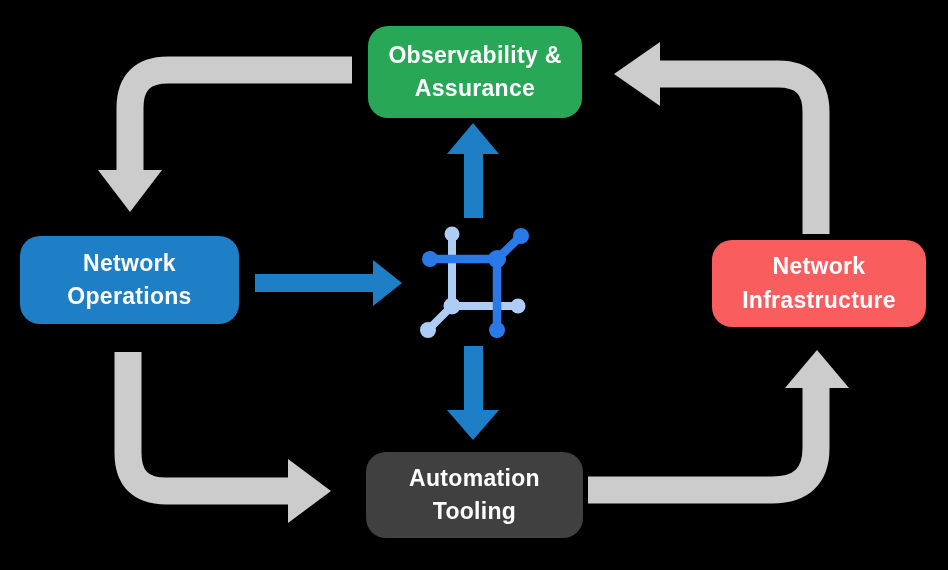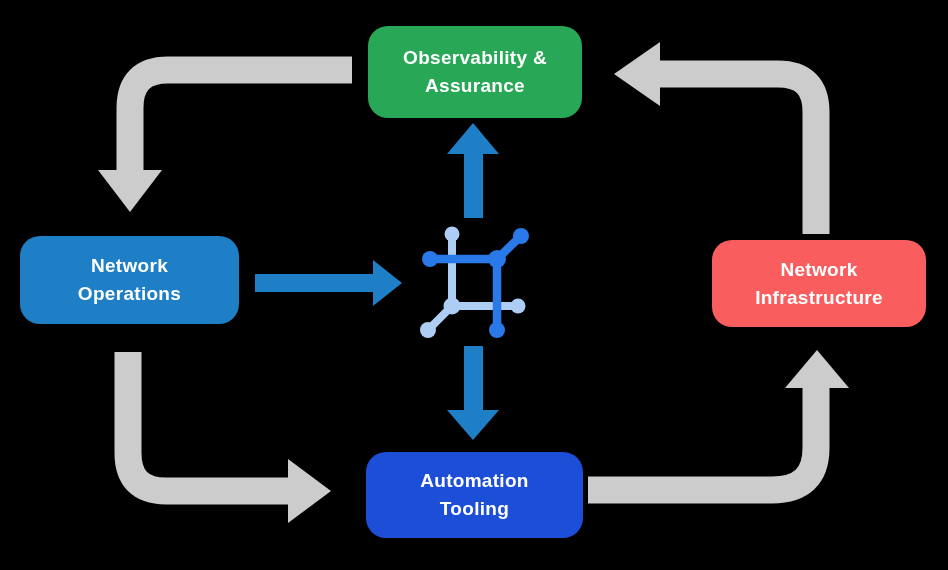--- a/index.html
+++ b/index.html
@@ -21,21 +21,21 @@
     top: 0;
   }
   .node {
     position: absolute;
     display: flex;
     align-items: center;
     justify-content: center;
     text-align: center;
     color: #FFFFFF;
     border-radius: 20px;
-    font-size: 19px;
+    font-size: 23px;
     font-weight: bold;
     line-height: 1.45;
     letter-spacing: 0.3px;
     white-space: pre-line;
   }
   .node-observability { left: 368px; top: 26px;  width: 214px; height: 92px; background: #28A857; }
   .node-operations    { left: 20px;  top: 236px; width: 219px; height: 88px; background: #1E7FC6; }
   .node-infrastructure{ left: 712px; top: 240px; width: 214px; height: 87px; background: #F95D5D; }
   .node-tooling       { left: 366px; top: 452px; width: 217px; height: 86px; background: #FDBE14; }
 </style>
@@ -96,16 +96,16 @@
 
   <div class="node node-observability" style="background: rgb(40, 168, 87);">Observability &amp;
 Assurance</div>
 
   <div class="node node-operations" style="background: rgb(30, 127, 198);">Network
 Operations</div>
 
   <div class="node node-infrastructure" style="background: rgb(249, 93, 93);">Network
 Infrastructure</div>
 
-  <div class="node node-tooling" style="background: #1d4ed8;">Automation
+  <div class="node node-tooling" style="background: #404040;">Automation
 Tooling</div>
 
 </div>
 
 </body></html>

